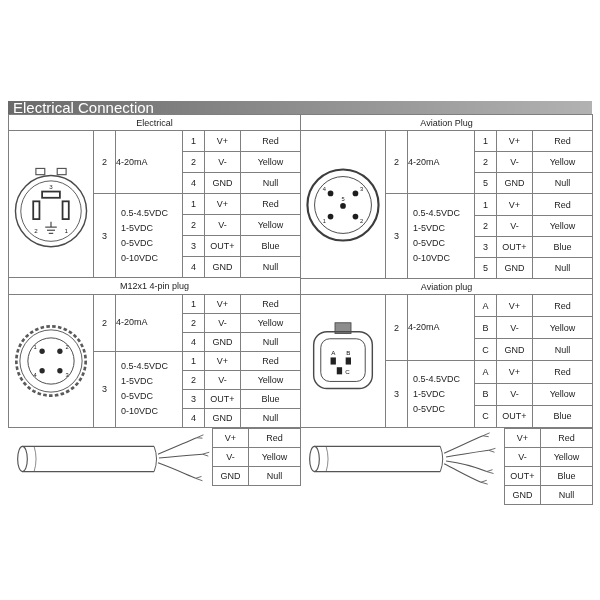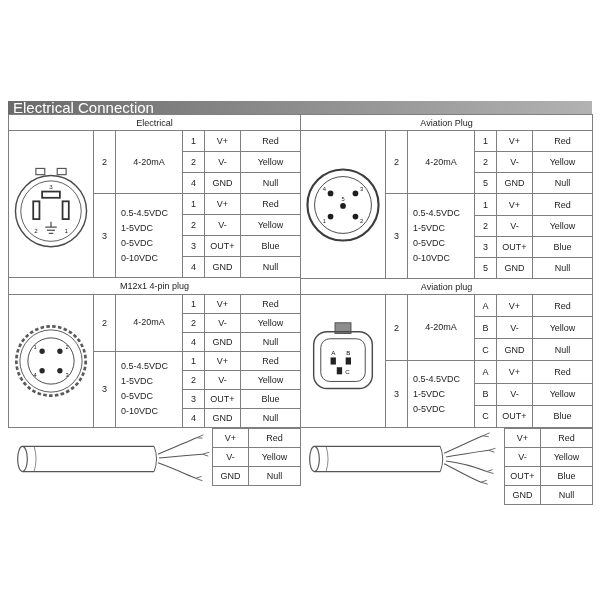--- a/index.html
+++ b/index.html
@@ -11,21 +11,21 @@
   table.sec{position:absolute;border-collapse:collapse;table-layout:fixed;width:292px;height:314px;}
   #table-left{left:8px;top:114px;}
   #table-right{left:300px;top:114px;border-radius:30px;}
   table.sec td{border:1px solid #7f7f7f;font-size:9px;color:#1c1c1c;text-align:center;
     vertical-align:middle;padding:0;overflow:hidden;}
   td.title-cell{height:15px;}
   tr.h21{height:21px;}
   tr.h19{height:19px;}
   tr.h22{height:22px;}
   .dl{text-align:left;padding-left:5px;line-height:15px;}
-  .dc{text-align:center;line-height:13px;}
+  .dc{text-align:left;line-height:13px;}
   table.bt{position:absolute;border-collapse:collapse;table-layout:fixed;width:88px;}
   #bt-left{left:212px;top:428px;}
   #bt-right{left:504px;top:428px;}
   table.bt td{border:1px solid #7f7f7f;font-size:9px;color:#1c1c1c;text-align:center;
     vertical-align:middle;height:18px;padding:0;}
   svg.cable{position:absolute;}
   #cable-left{left:12px;top:429px;}
   #cable-right{left:304px;top:429px;}
   svg text{font-family:"Liberation Sans",sans-serif;}
   td.conn svg{display:block;margin:0 auto;}

